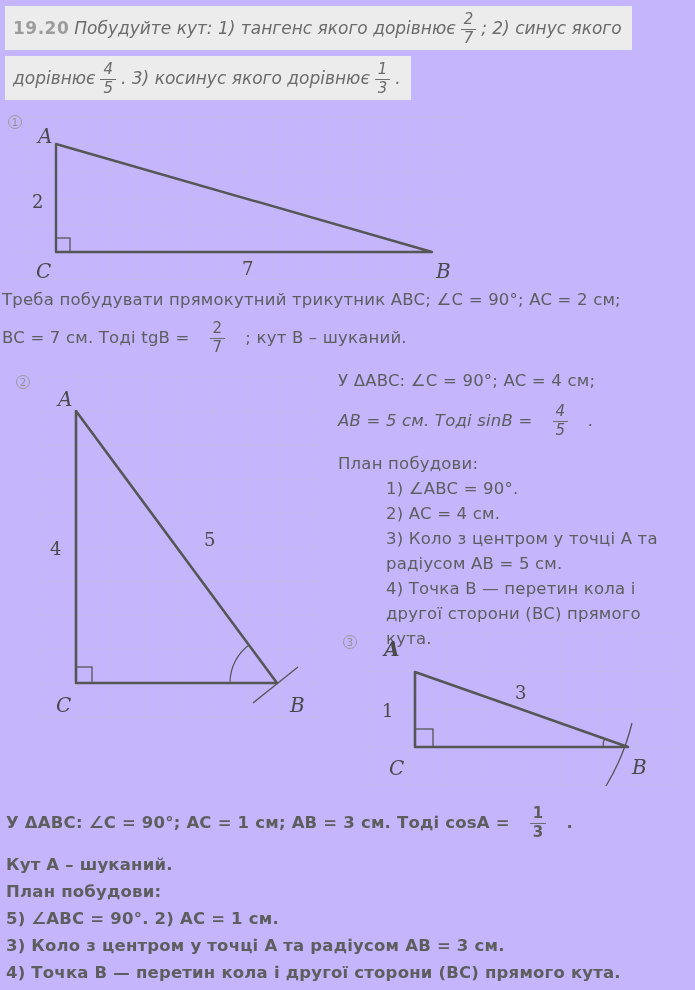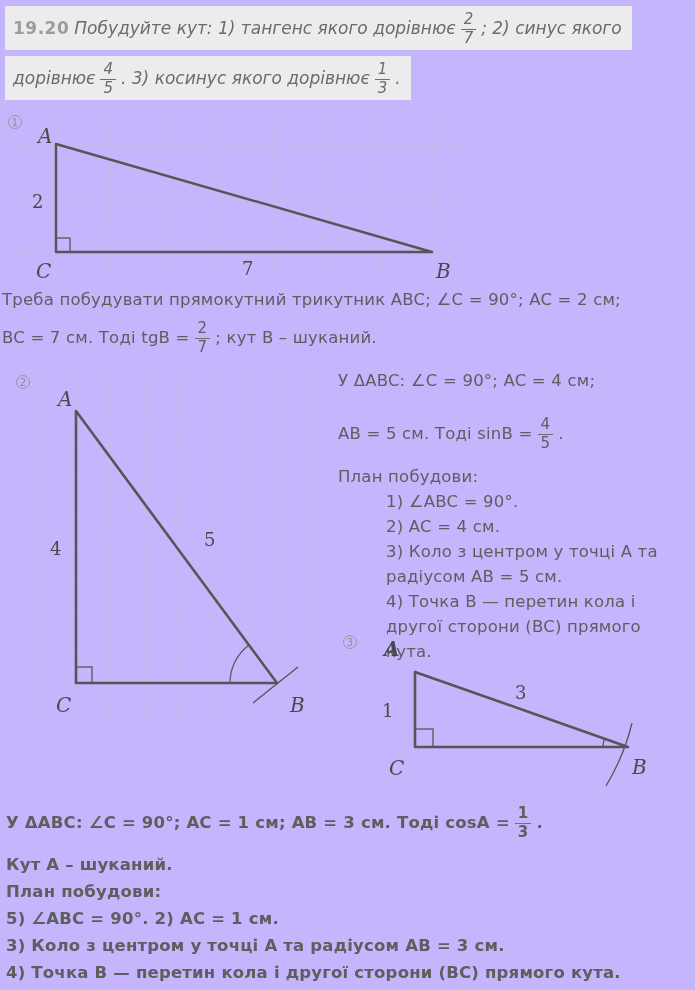--- a/index.html
+++ b/index.html
@@ -39,28 +39,28 @@
     flex-direction:column;
     align-items:center;
     line-height:1.15;
     font-size:15px;
     transform:translateY(1px);
   }
   .frac .fden{border-top:1.4px solid #6d6d6d;}
   .frac .fnum,.frac .fden{padding:0 3px;}
   
   .bodytxt{font-size:16.5px;color:#5e5e5e;letter-spacing:.2px;}
-  .fline{display:flex;align-items:center;gap:5px;white-space:nowrap;}
+  .fline{display:flex;align-items:center;gap:20px;white-space:nowrap;}
   p{margin:0;}
   .sol1{position:absolute;left:2px;top:289px;width:688px;}
   .sol1 .l1{line-height:22px;white-space:nowrap;}
   .sol1 .fl{height:48px;margin-top:2px;}
   .col2{position:absolute;left:338px;top:371px;width:334px;}
   .col2 .l1{line-height:20px;white-space:nowrap;}
-  .col2 .fl{height:50px;margin-top:17px;}
+  .col2 .fl{height:50px;margin-top:4px;font-style:italic;}
   .col2 .ptitle{line-height:25px;margin-top:6px;}
   .col2 .pitem{line-height:25px;margin-left:48px;}
   .sol3{position:absolute;left:6px;top:798px;width:686px;font-weight:bold;}
   .sol3 .fl{height:48px;}
   .sol3 .l2{line-height:26px;margin-top:6px;}
   .sol3 .ptitle{line-height:26px;margin-top:1px;}
   .sol3 .pitem{line-height:27px;}
   
   .diag{position:absolute;}
   .d1{left:8px;top:112px;}

